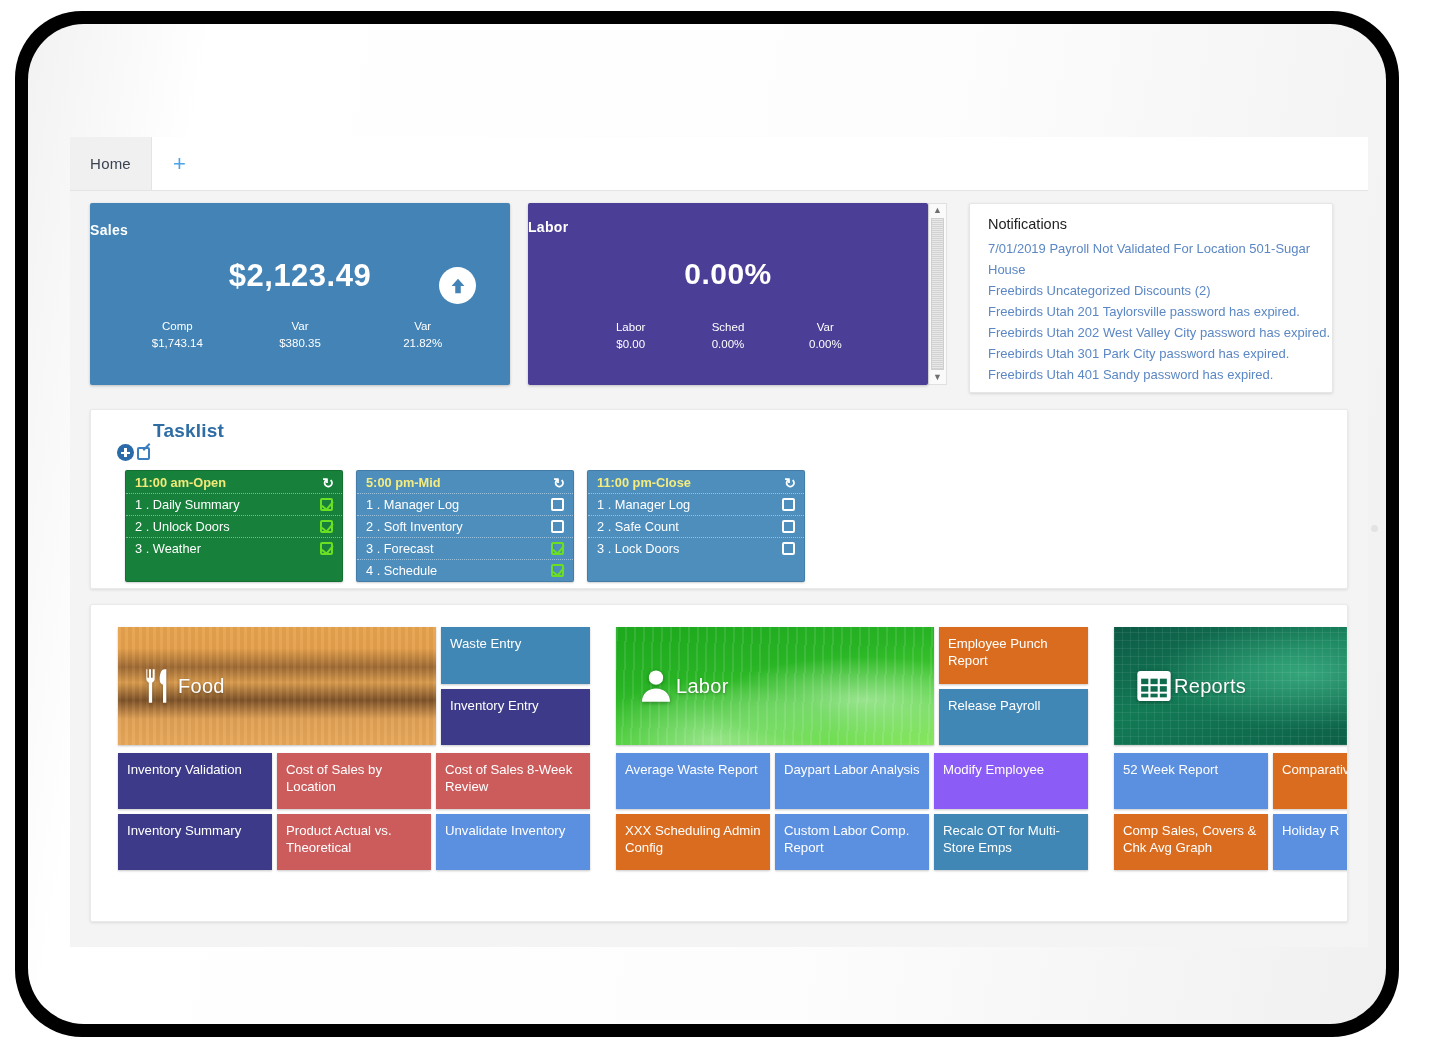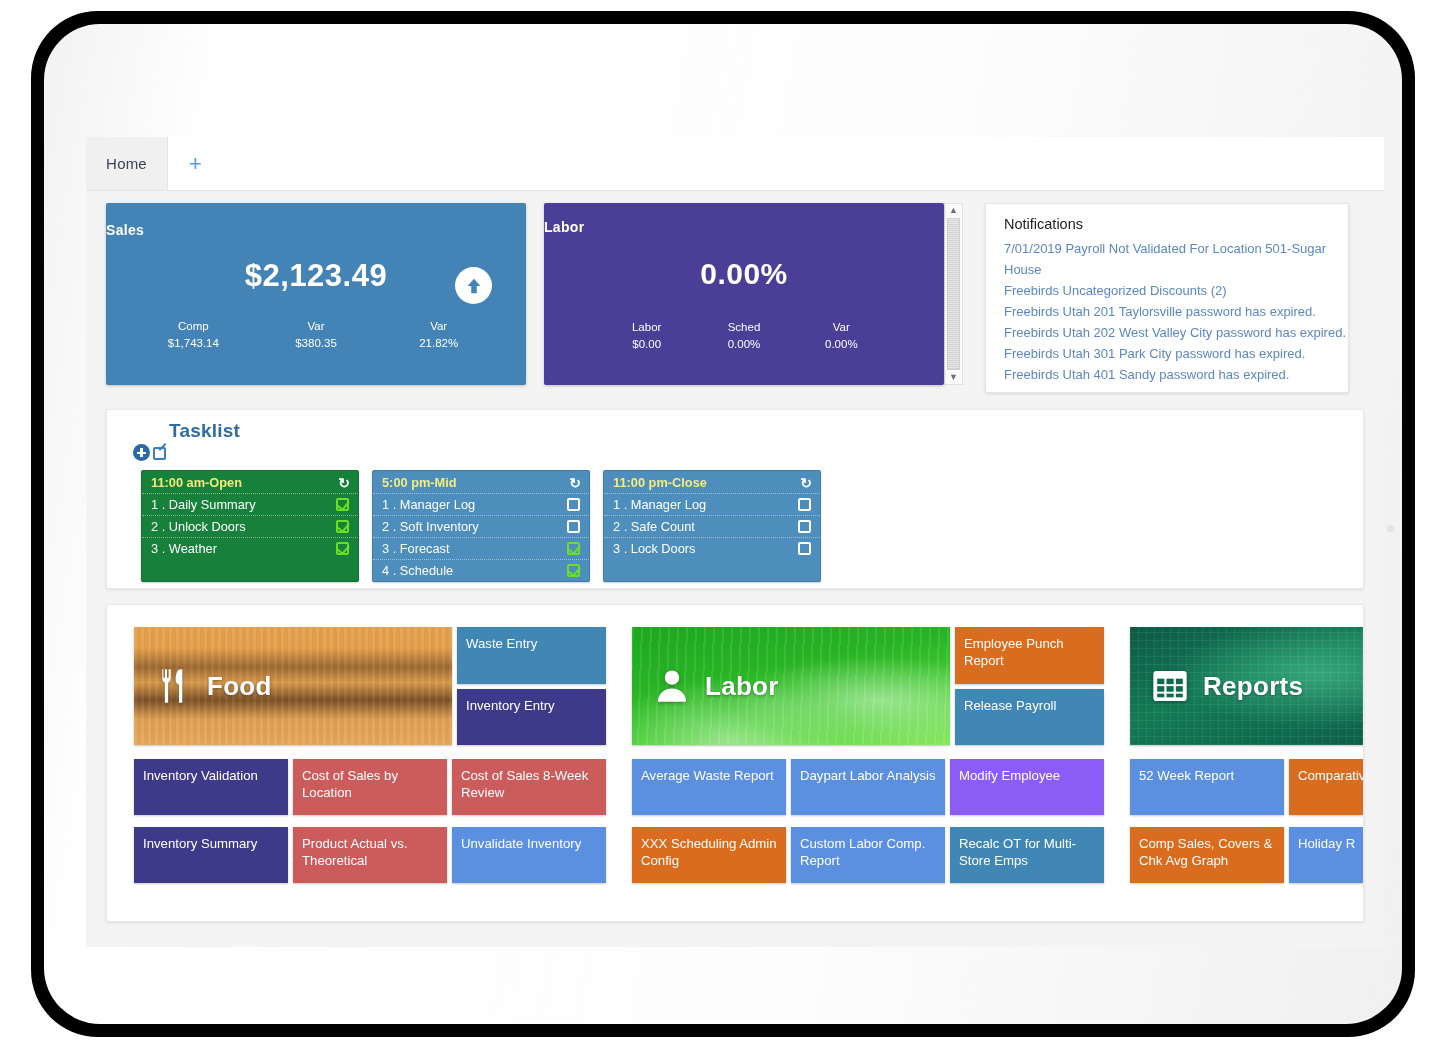--- a/index.html
+++ b/index.html
@@ -5,21 +5,21 @@
   * { box-sizing: border-box; margin: 0; padding: 0; }
   html, body {
     width: 1440px; height: 1048px;
     background: #ffffff;
     font-family: "Liberation Sans", sans-serif;
     overflow: hidden;
   }
 
   
   .tablet-shell{
-    position:absolute; left:32px; top:12px; width:1382px; height:1024px;
+    position:absolute; left:16px; top:12px; width:1382px; height:1024px;
     background:#000; border-radius:66px;
     box-shadow:0 0 0 1px #000;
   }
   .tablet-body{
     position:absolute; left:12px; top:12px; right:12px; bottom:12px;
     background:linear-gradient(100deg,#f2f2f2 0%,#ffffff 12%,#fdfdfd 60%,#f0f0f0 100%);
     border-radius:56px;
   }
   .home-indent{
     position:absolute; left:44px; top:485px; width:12px; height:60px;
@@ -213,33 +213,33 @@
       linear-gradient(170deg,#1da81d 0%,#27b324 35%,#48cf33 70%,#8be863 100%);
   }
   .tg-hero.reports{
     background:
       repeating-linear-gradient(0deg, rgba(255,255,255,.07) 0 1px, rgba(0,0,0,0) 1px 8px),
       repeating-linear-gradient(90deg, rgba(255,255,255,.07) 0 1px, rgba(0,0,0,0) 1px 8px),
       radial-gradient(ellipse at 60% 40%, rgba(120,255,200,.35) 0%, rgba(0,0,0,0) 55%),
       linear-gradient(160deg,#0c5a45 0%,#127a55 40%,#0e6b4d 70%,#0a5540 100%);
   }
   .tg-hero-label{
-    color:#fff; font-size:26px; font-weight:700; letter-spacing:.3px;
-    text-shadow:0 1px 3px rgba(0,0,0,.35); margin-left:13px;
+    color:#fff; font-size:20px; font-weight:400; letter-spacing:.3px;
+    text-shadow:0 1px 3px rgba(0,0,0,.35); margin-left:0;
   }
   .hero-ic{ width:40px; height:40px; flex:0 0 auto; filter:drop-shadow(0 1px 2px rgba(0,0,0,.35)); }
 
   .tg-side{ display:flex; flex-direction:column; gap:5px; width:149px; }
   .tile{
     color:#fff; font-size:13.2px; line-height:1.32;
     padding:8px 9px; box-shadow:0 1px 2px rgba(0,0,0,.22);
     overflow:hidden;
   }
   .tile.h-side{ height:56.5px; }
-  .tg-rows{ margin-top:14px; display:flex; flex-direction:column; gap:12px; }
+  .tg-rows{ margin-top:8px; display:flex; flex-direction:column; gap:5px; }
   .tg-row{ display:flex; gap:5px; }
   .tile.h-row{ width:154px; height:56px; }
 
   .c-blue-light{ background:#5b8fe0; }
   .c-blue-steel{ background:#4187b5; }
   .c-purple{ background:#3c3a89; }
   .c-purple-dk{ background:#8b5cf6; }
   .c-red{ background:#cc5c5c; }
   .c-orange{ background:#da6c1f; }
 </style>

